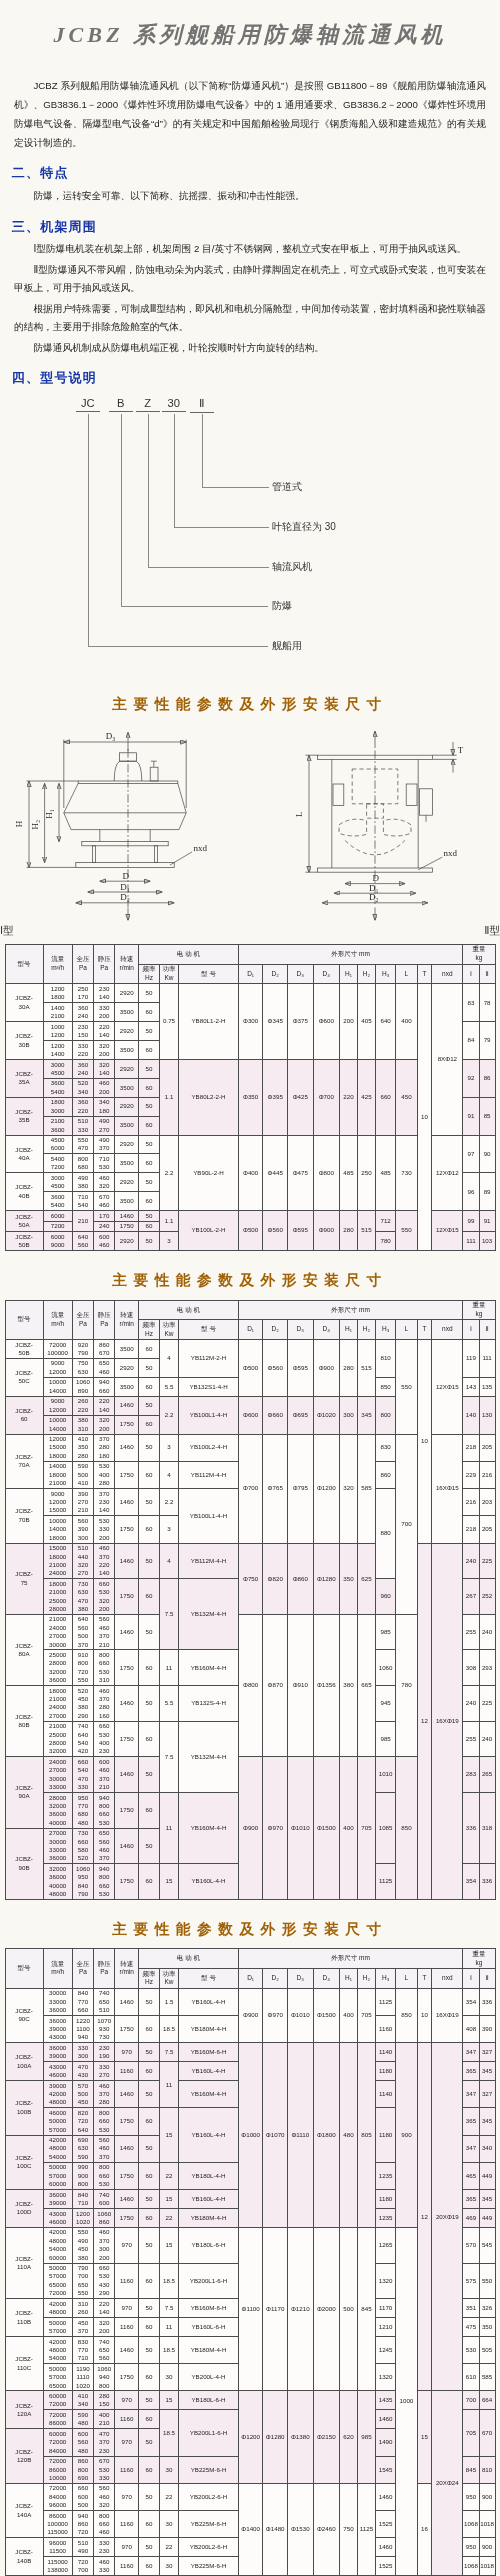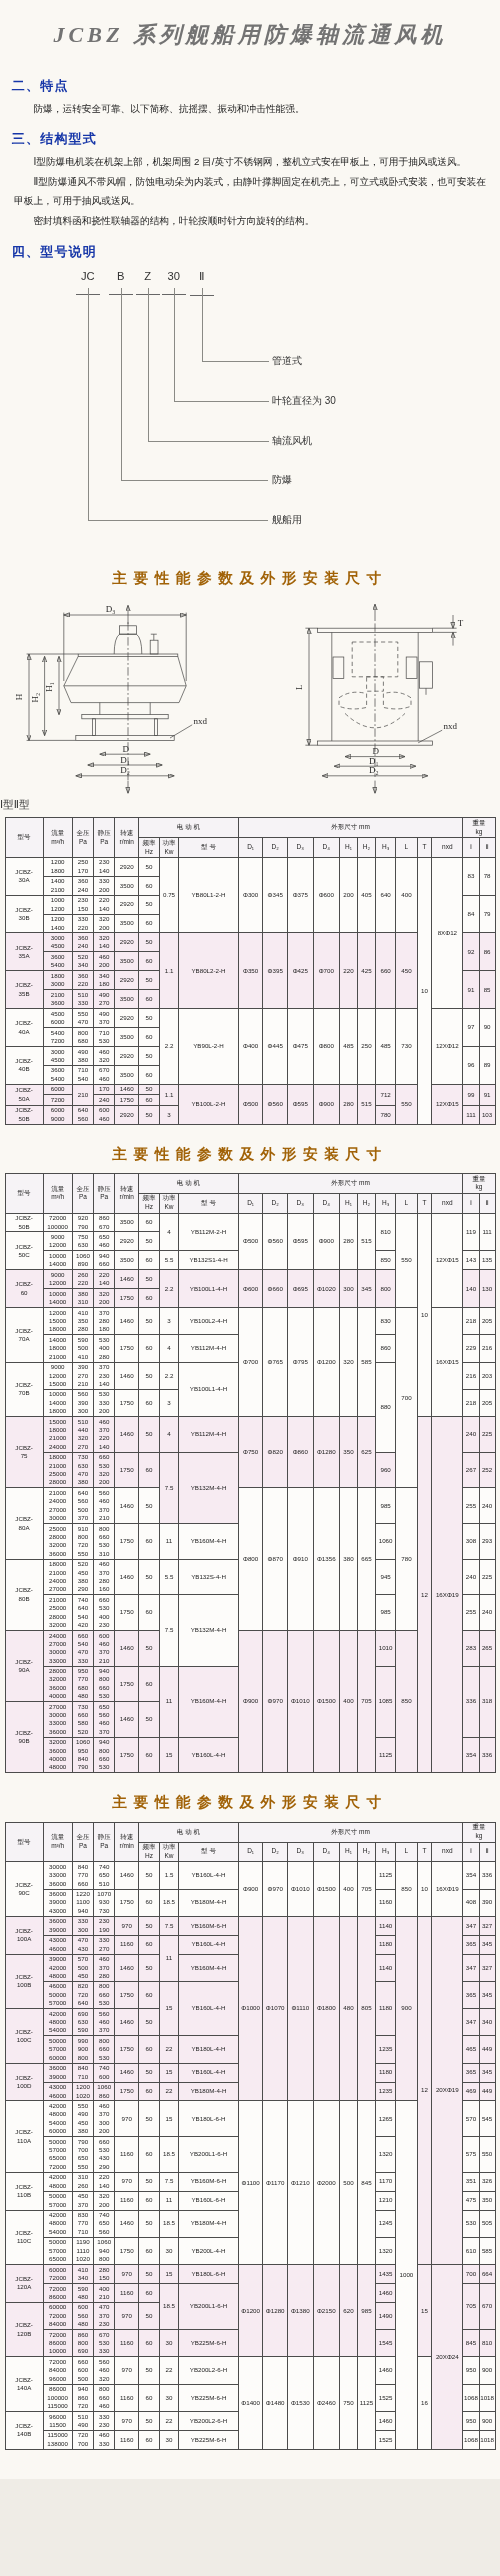--- a/index.html
+++ b/index.html
@@ -7,54 +7,56 @@
         font-family:"Liberation Sans","DejaVu Sans",sans-serif;color:#1d1d1d;}
   .title{color:#737373;text-align:center;font-family:"Liberation Serif","DejaVu Serif",serif;
          font-style:italic;font-weight:bold;font-size:22px;letter-spacing:4.1px;margin:10.6px 5.9px 27px;}
   .sec-h{color:#1636a8;font-size:13px;font-weight:bold;margin:11.8px 11.8px 4.7px;letter-spacing:1.2px;}
   .para{font-size:9.7px;line-height:1.95;margin:1.2px 14px;text-indent:2em;text-align:justify;}
   .perf-heading{color:#a16207;text-align:center;font-size:14.7px;font-weight:bold;
                 letter-spacing:6.5px;margin:20px 0 9.4px;}
   
   .model-diagram{position:relative;height:282px;margin:5.9px 0 0;}
   .md-letter{position:absolute;top:3.5px;width:23.5px;text-align:center;font-size:11.2px;color:#333;
-             border-bottom:0.6px solid #666;padding-bottom:12px;}
+             border-bottom:0.6px solid #666;padding-bottom:2px;}
   .md-line{position:absolute;border-left:0.6px solid #8a8a85;border-bottom:0.6px solid #8a8a85;}
   .md-label{position:absolute;left:272px;font-size:10px;color:#333;}
   
   .drawings{display:flex;justify-content:space-between;padding:0 10.6px;margin-top:3.5px;}
   .drawings svg{width:234px;height:auto;}
   .drawings line,.drawings path,.drawings rect{stroke:#4a4a48;fill:none;stroke-width:1.2;}
   .drawings text{fill:#2b2b2b;font-size:15px;stroke:none;font-family:"Liberation Serif","DejaVu Serif",serif;}
   .dash{stroke-dasharray:7 5;}
   .cline{stroke-dasharray:14 4 3 4;stroke-width:0.8;}
-  .type-labels{display:flex;justify-content:flex-start;font-size:10.6px;color:#333;margin:2.4px 0 5.9px;}
+  .type-labels{display:flex;justify-content:space-between;font-size:10.6px;color:#333;margin:2.4px 0 5.9px;}
   
   table.spec{width:491px;margin:1.2px 4.7px 5.9px;border-collapse:collapse;table-layout:fixed;
              font-size:6.2px;border:1.2px solid #1c1c1c;background:#fdfcfa;}
   table.spec th,table.spec td{border:0.6px solid #4c4c4c;text-align:center;vertical-align:middle;
              padding:0.6px 0;line-height:1.35;overflow:hidden;}
   table.spec th{font-weight:normal;font-size:6.5px;background:#f6f3f6;}
   table.spec tr.shade td{background:#f7ebf2;}
 </style>
 </head>
 <body>
 
 <div class="page">
 
   <h1 class="title">JCBZ 系列舰船用防爆轴流通风机</h1>
 
+  <p class="para">JCBZ 系列舰船用防爆轴流通风机（以下简称“防爆通风机”）是按照 GB11800－89《舰船用防爆轴流通风机》、GB3836.1－2000《爆炸性环境用防爆电气设备》中的 1 通用通要求、GB3836.2－2000《爆炸性环境用防爆电气设备、隔爆型电气设备“d”》的有关规定和中国船舶检验局现行《钢质海船入级和建造规范》的有关规定设计制造的。</p>
 
   <h2 class="sec-h">二、特点</h2>
   <p class="para">防爆，运转安全可靠、以下简称、抗摇摆、振动和冲击性能强。</p>
 
-  <h2 class="sec-h">三、结构型式</h2>
+  <h2 class="sec-h">三、机架周围</h2>
   <p class="para">Ⅰ型防爆电机装在机架上部，机架周围 2 目/英寸不锈钢网，整机立式安在甲板上，可用于抽风或送风。</p>
   <p class="para">Ⅱ型防爆通风不带风帽，防蚀电动朵为内装式，由静叶撑脚固定在机壳上，可立式或卧式安装，也可安装在甲板上，可用于抽风或送风。</p>
-  <p class="para">密封填料函和挠性联轴器的结构，叶轮按顺时针方向旋转的结构。</p>
+  <p class="para">根据用户特殊需要，可制成Ⅲ型结构，即风机和电机分隔舱型，中间加传动装置，密封填料函和挠性联轴器的结构，主要用于排除危险舱室的气体。</p>
+  <p class="para">防爆通风机制成从防爆电机端正视，叶轮按顺时针方向旋转的结构。</p>
 
   <h2 class="sec-h">四、型号说明</h2>
 
   <div class="model-diagram">
     <span class="md-letter" style="left:76px;">JC</span>
     <span class="md-letter" style="left:109px;">B</span>
     <span class="md-letter" style="left:136px;">Z</span>
     <span class="md-letter" style="left:162px;">30</span>
     <span class="md-letter" style="left:190px;">Ⅱ</span>
 

